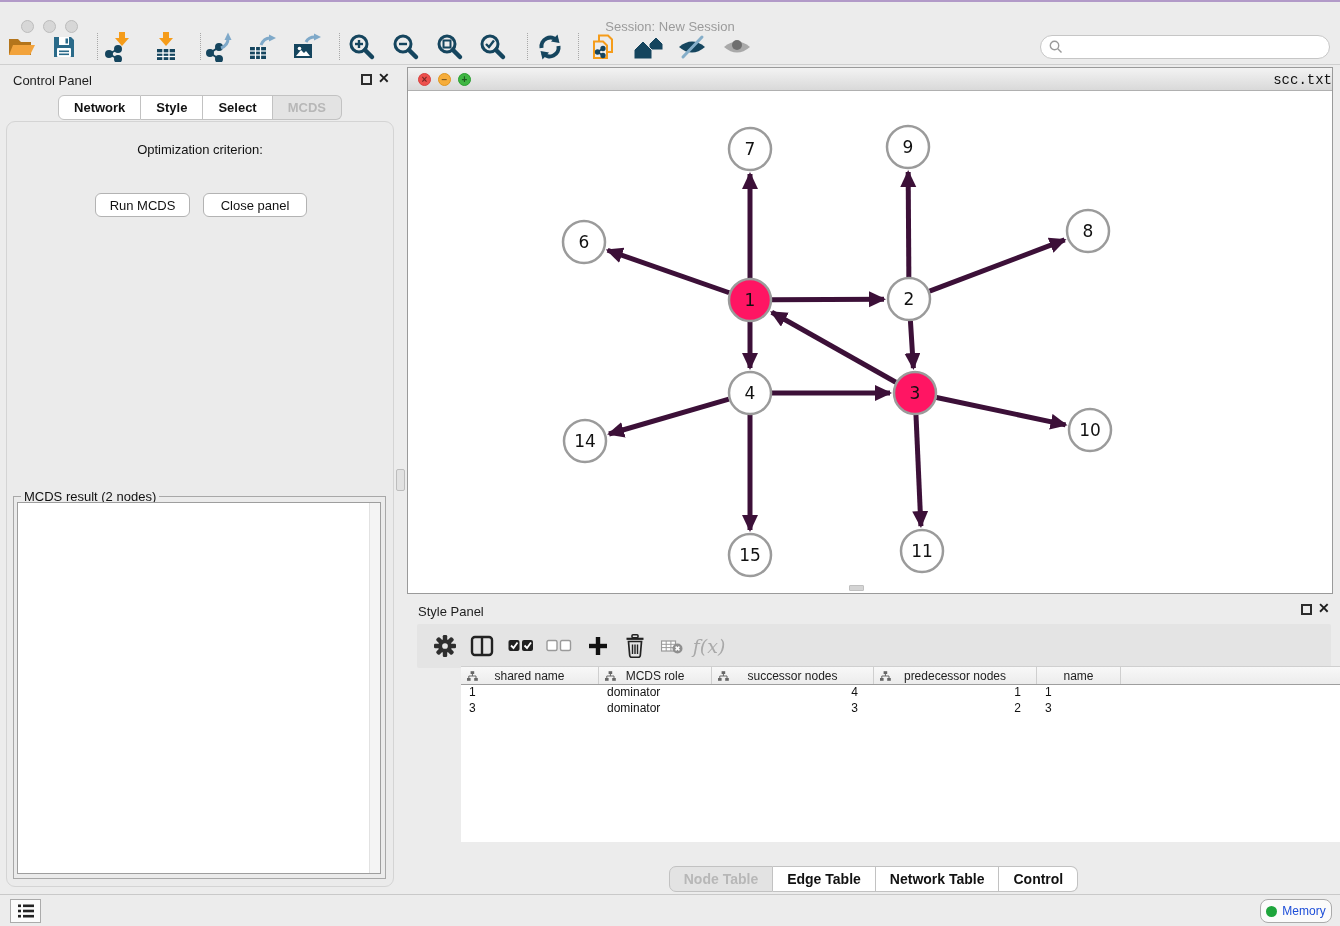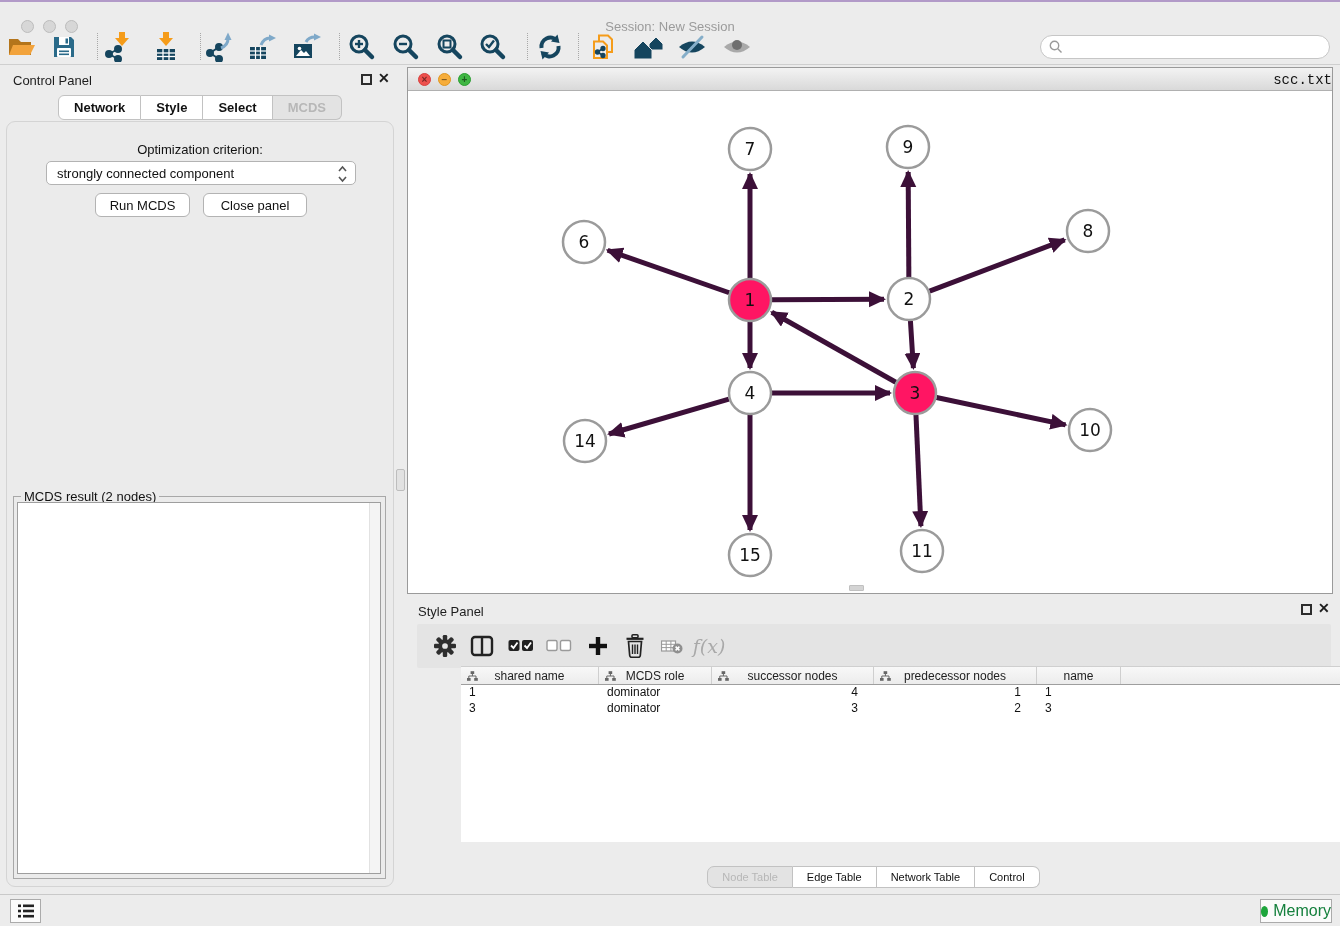--- a/index.html
+++ b/index.html
@@ -68,28 +68,28 @@
   #tbl-header { display:flex; height:19px; background:linear-gradient(#f8f8f8,#ececec); border-top:1px solid #cfcfcf; border-bottom:1px solid #9e9e9e; }
   .th { display:flex; align-items:center; justify-content:center; gap:5px; font-size:12px; color:#222; border-right:1px solid #cfcfcf; position:relative; }
   .th:last-child { border-right:none; }
   .th .hdr-icon { position:absolute; left:6px; top:4px; }
   #tbl-body { background:#fff; height:157px; }
   .trow { display:flex; height:16px; }
   .td { font-size:12px; color:#111; overflow:hidden; white-space:nowrap; }
   .td.l { text-align:left; padding-left:8px; }
   .td.r { text-align:right; padding-right:16px; }
   #tp-tabs { position:absolute; left:0; top:268px; width:100%; display:flex; justify-content:center; }
-  .tp-tab { font-size:11px; font-weight:normal; color:#111; background:#fff; border:1px solid #c2c2c2; border-left-width:0; padding:4px 14px; }
+  .tp-tab { font-size:14px; font-weight:bold; color:#111; background:#fff; border:1px solid #c2c2c2; border-left-width:0; padding:4px 14px; }
   .tp-tab.sel { background:#e3e3e3; color:#b7b7b7; border-left-width:1px; border-radius:7px 0 0 7px; }
   .tp-tab:last-child { border-radius:0 7px 7px 0; }
 
   
   #status-bar { position:absolute; left:0; top:892px; width:1340px; height:32px; background:#ececec; border-top:1px solid #c9c9c9; }
   #list-btn { position:absolute; left:10px; top:4px; width:31px; height:24px; background:#fbfbfb; border:1px solid #ababab; display:flex; align-items:center; justify-content:center; }
-  #memory-btn { position:absolute; right:8px; top:4px; width:72px; height:24px; background:#fbfbfb; border:1px solid #ababab; border-radius:0; display:flex; align-items:center; justify-content:center; gap:5px; font-size:16px; color:#15803d; }
+  #memory-btn { position:absolute; right:8px; top:4px; width:72px; height:24px; background:#fbfbfb; border:1px solid #ababab; border-radius:8px; display:flex; align-items:center; justify-content:center; gap:5px; font-size:12px; color:#1d4ed8; }
   #memory-dot { width:11px; height:11px; border-radius:50%; background:#1ea53c; }
 </style>
 </head>
 <body>
 
 <div id="root">
 
   <div id="titlebar">
     <div class="tl-dot" style="left:21px"></div>
     <div class="tl-dot" style="left:43px"></div>
@@ -264,29 +264,20 @@
       <div class="close-btn" style="left:378px">✕</div>
     </div>
     <div id="cp-tabs">
       <div class="cp-tab">Network</div>
       <div class="cp-tab">Style</div>
       <div class="cp-tab">Select</div>
       <div class="cp-tab sel">MCDS</div>
     </div>
     <div id="cp-body">
       <div id="opt-label">Optimization criterion:</div>
-      <div id="criterion-select">
-        <span>strongly connected component</span>
-        <span id="criterion-stepper">
-          <svg width="9" height="18" viewBox="0 0 9 18">
-            <path d="M1 6 L4.5 2 L8 6" stroke="#555" stroke-width="1.6" fill="none"></path>
-            <path d="M1 12 L4.5 16 L8 12" stroke="#555" stroke-width="1.6" fill="none"></path>
-          </svg>
-        </span>
-      </div>
       <div class="cp-push" id="run-btn">Run MCDS</div>
       <div class="cp-push" id="close-panel-btn">Close panel</div>
       <div id="result-group">
         <div id="result-title">MCDS result (2 nodes)</div>
         <div id="result-area">
           <div class="pad"></div>
           <div class="result-line">1</div>
           <div class="result-line">3</div>
           <div id="result-scroll"></div>
         </div>

